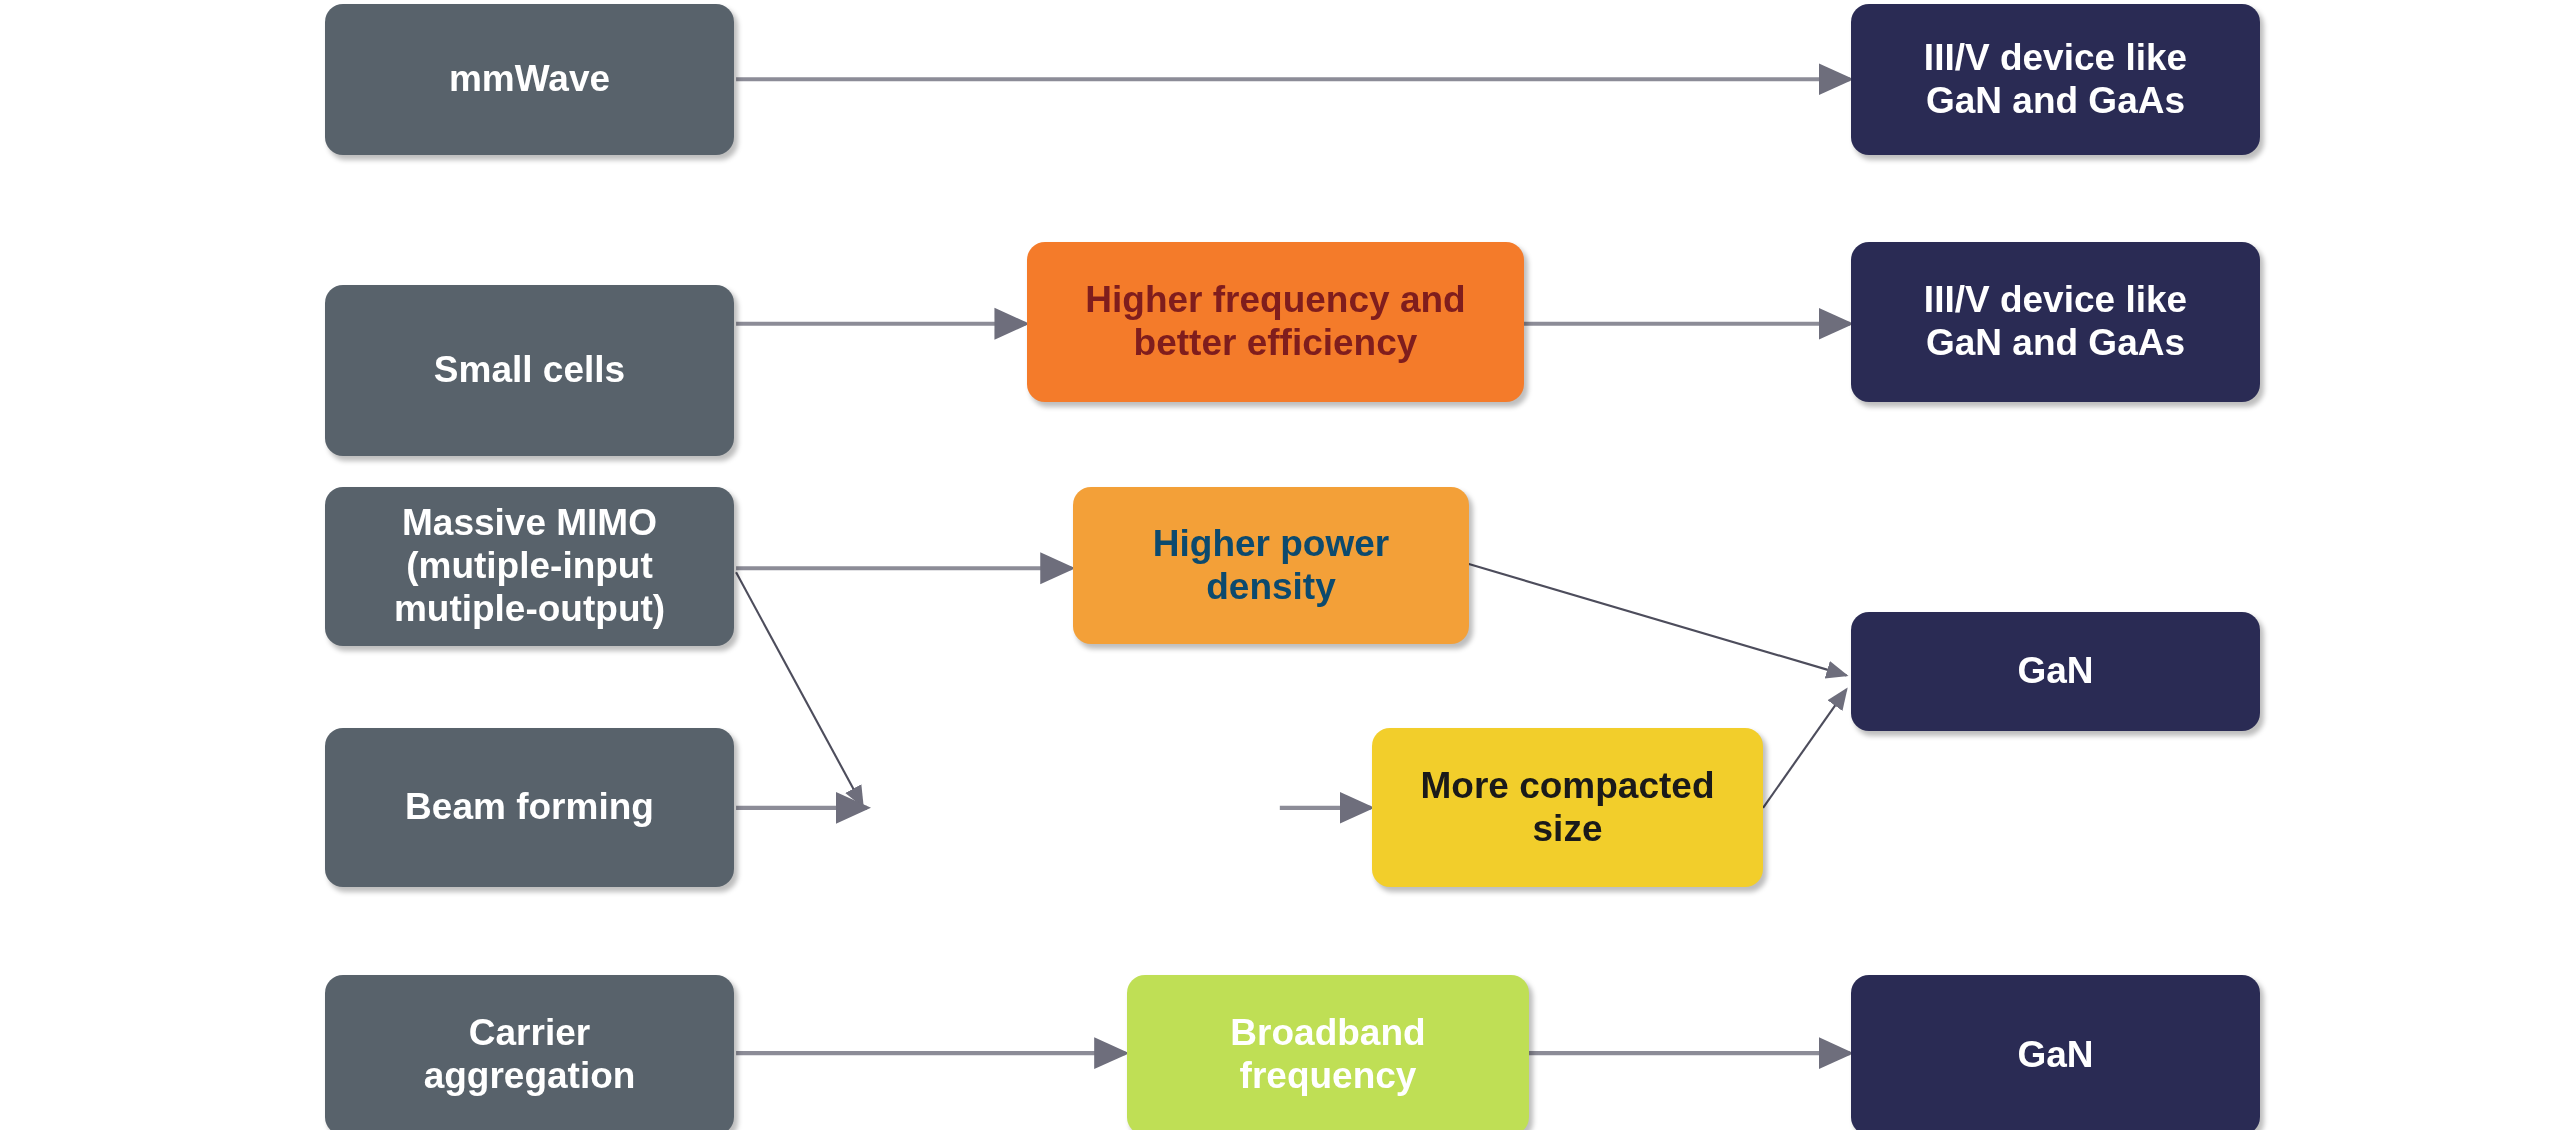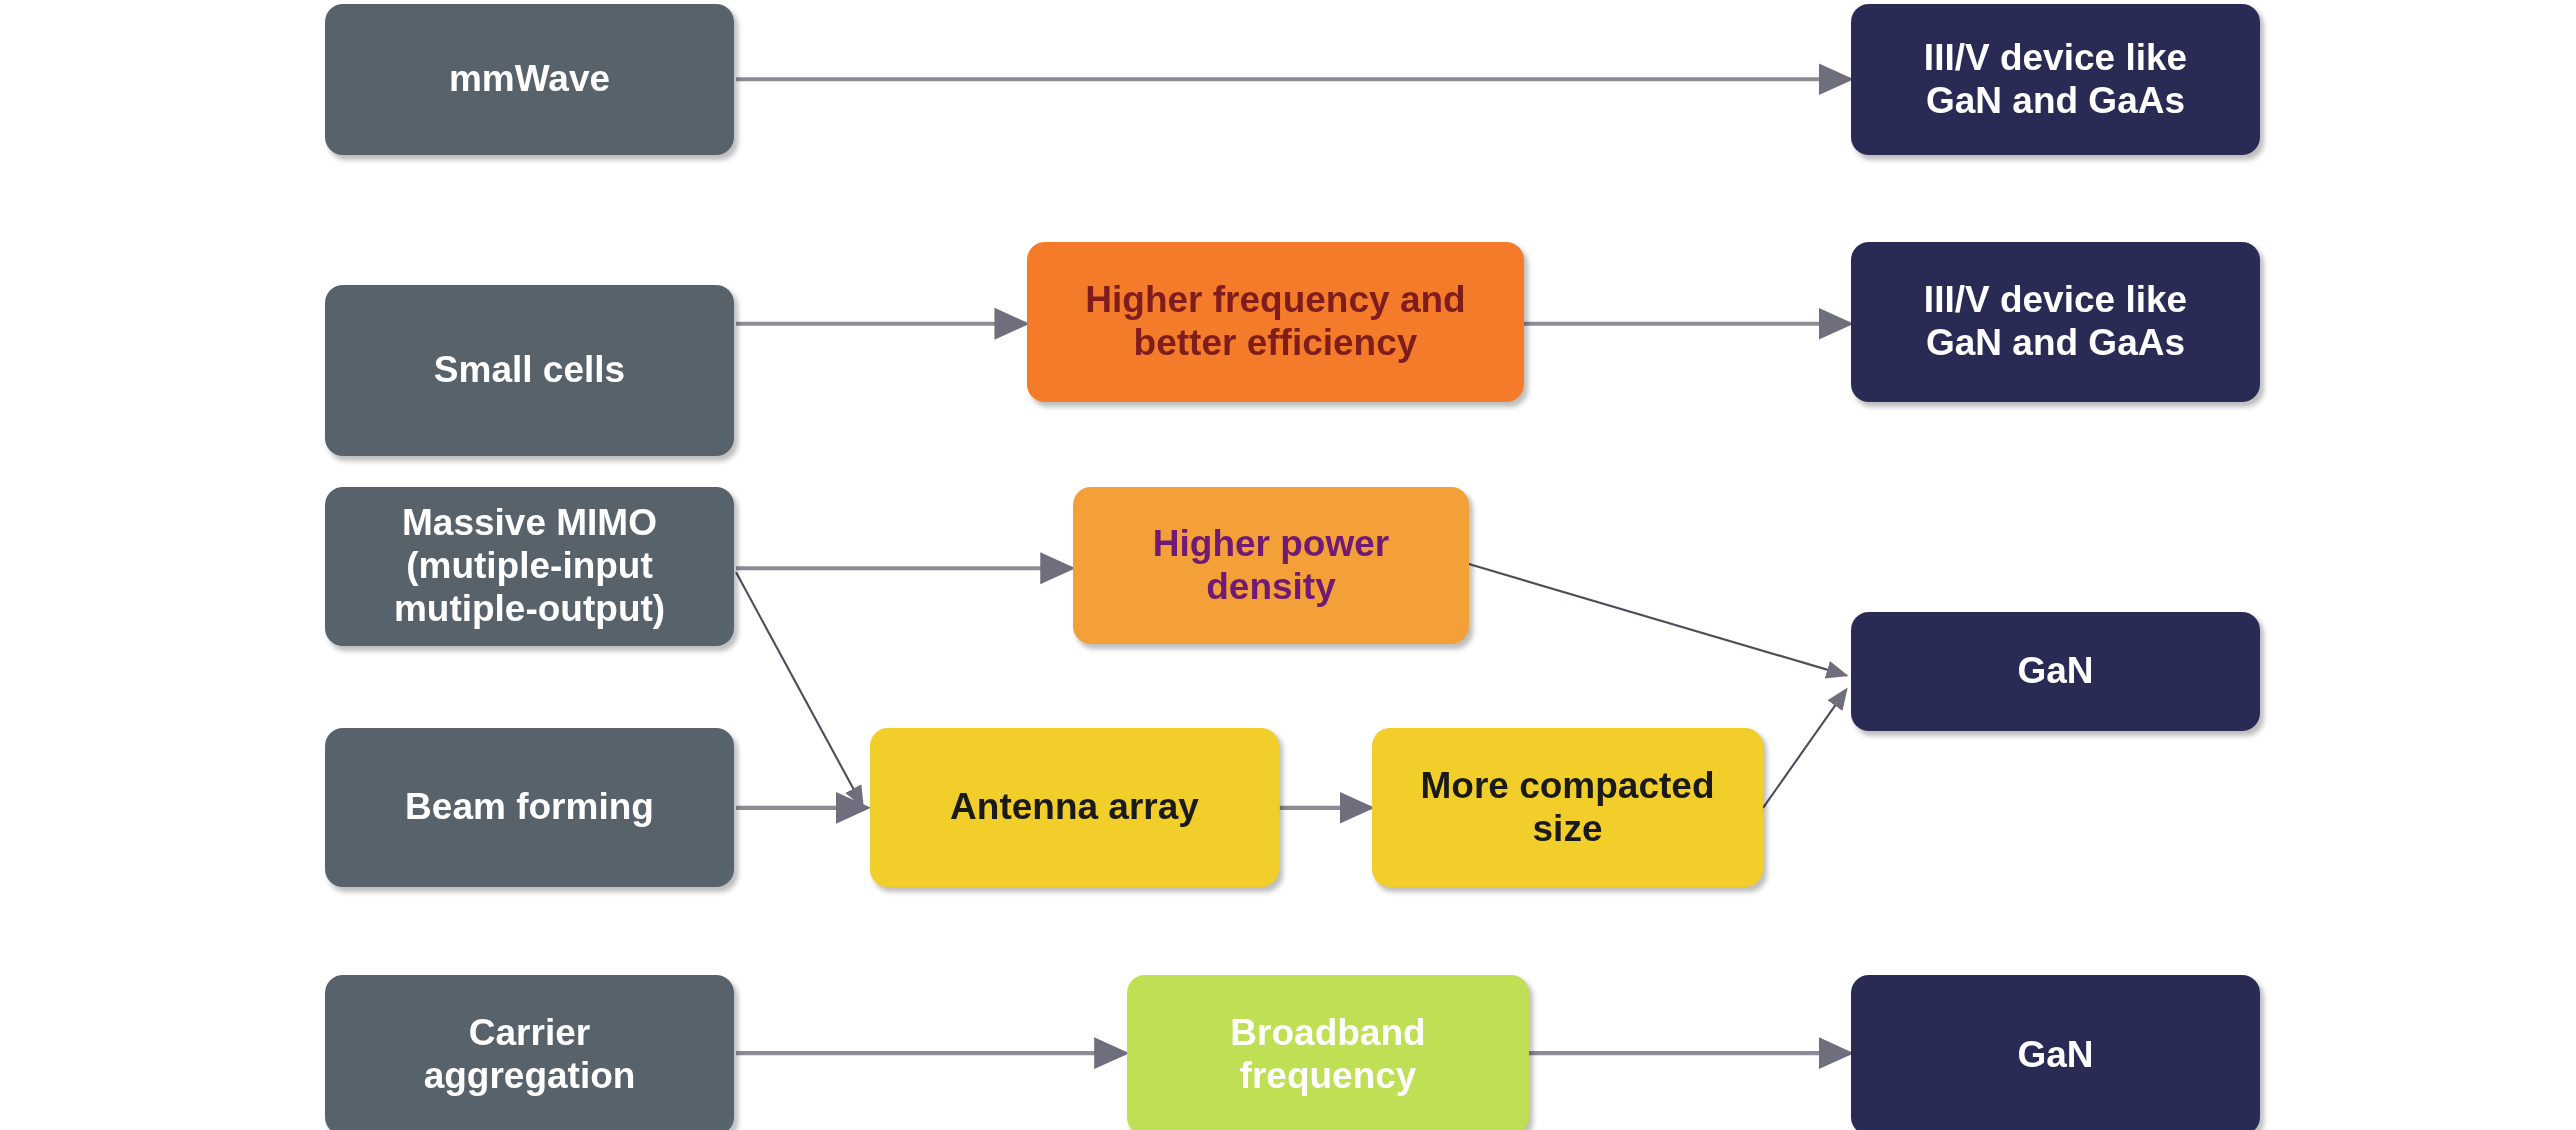--- a/index.html
+++ b/index.html
@@ -38,21 +38,21 @@
     padding: 3.3px 11.4px;
   }
   .node-label {
     display: block;
     width: 100%;
     white-space: pre-line;
   }
   .n-gray   { background: #58626B; color: #ffffff; }
   .n-navy   { background: #2A2B54; color: #ffffff; }
   .n-orange { background: #F47B2A; color: #7f1d1d; }
-  .n-orange-light { background: #F3A038; color: #701a75; }
+  .n-orange-light { background: #F3A038; color: #0c4a6e; }
   .n-yellow { background: #F2CE2B; color: #1A1A1A; }
   .n-green  { background: #BFDF55; color: #ffffff; }
 </style>
 </head>
 <body>
 
 <div id="canvas">
 
   <svg id="edges" viewBox="0 0 3150 1382" xmlns="http://www.w3.org/2000/svg">
     <defs>
@@ -122,23 +122,20 @@
   </div>
 
   <div class="node n-navy" style="left:1851px; top:612px; width:409px; height:119px; font-size:37px;">
     <span class="node-label">GaN</span>
   </div>
 
   <div class="node n-gray" style="left:325px; top:728px; width:409px; height:159px; font-size:37px;">
     <span class="node-label">Beam forming</span>
   </div>
 
-  <div class="node n-yellow" style="left:870px; top:728px; width:409px; height:159px; font-size:37px;">
-    <span class="node-label">Antenna array</span>
-  </div>
 
   <div class="node n-yellow" style="left:1372px; top:728px; width:391px; height:159px; font-size:37px;">
     <span class="node-label">More compacted
 size</span>
   </div>
 
   <div class="node n-gray" style="left:325px; top:975px; width:409px; height:160px; font-size:37px;">
     <span class="node-label">Carrier
 aggregation</span>
   </div>

